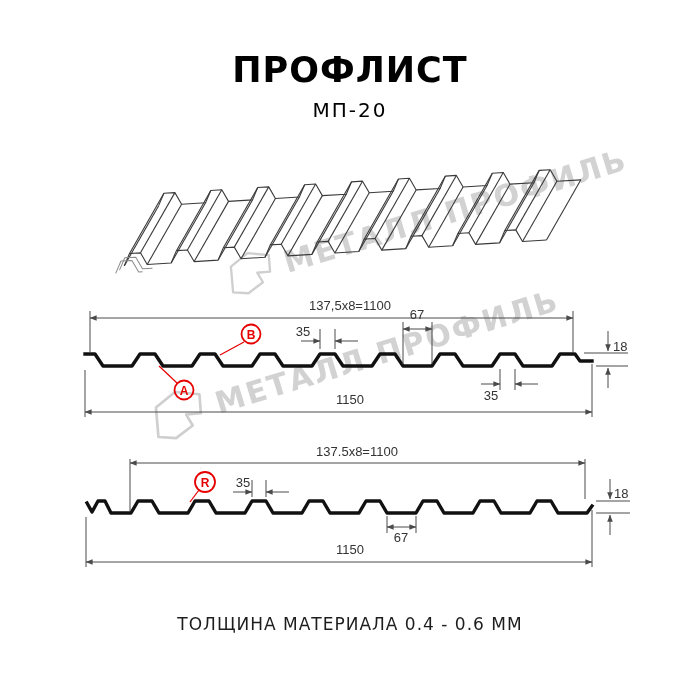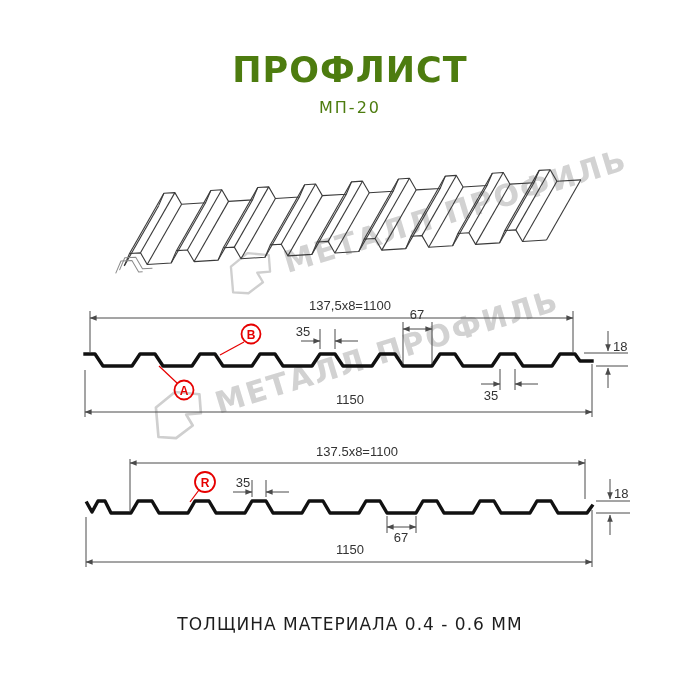--- a/index.html
+++ b/index.html
@@ -1,20 +1,20 @@
 <!DOCTYPE html>
 <html><head>
 <meta charset="utf-8">
 <style>
   html,body{margin:0;padding:0;background:#ffffff;}
   #canvas{position:relative;width:700px;height:700px;background:#fff;overflow:hidden;
           font-family:"DejaVu Sans",sans-serif;}
-  .hdr{position:absolute;left:0;top:50px;width:700px;text-align:center;color:#4d7c0f;}
+  .hdr{position:absolute;left:0;top:50px;width:700px;text-align:center;color:#000000;}
   .hdr h1{margin:0;font-size:35px;font-weight:bold;letter-spacing:1px;}
-  .hdr h2{margin:8px 0 0 0;font-size:16px;font-weight:500;letter-spacing:2px;}
+  .hdr h2{margin:8px 0 0 0;font-size:20px;font-weight:500;letter-spacing:2px;}
   .ftr{position:absolute;left:0;top:614px;width:700px;text-align:center;
        font-size:17px;letter-spacing:1px;color:#1d1d1d;}
   .wm{position:absolute;display:flex;align-items:center;gap:9px;
       transform:rotate(-17deg);transform-origin:left center;pointer-events:none;}
   .wm span{font-family:"DejaVu Sans",sans-serif;font-weight:bold;font-size:30px;
            letter-spacing:2px;color:#d2d2d2;white-space:nowrap;}
   .wm svg{flex:none;}
   #draw{position:absolute;left:0;top:0;}
   .wire{stroke:#3a3a3a;stroke-width:1.1;fill:none;stroke-linejoin:round;}
   .wire-light{stroke:#8a8a8a;stroke-width:1;fill:none;}

